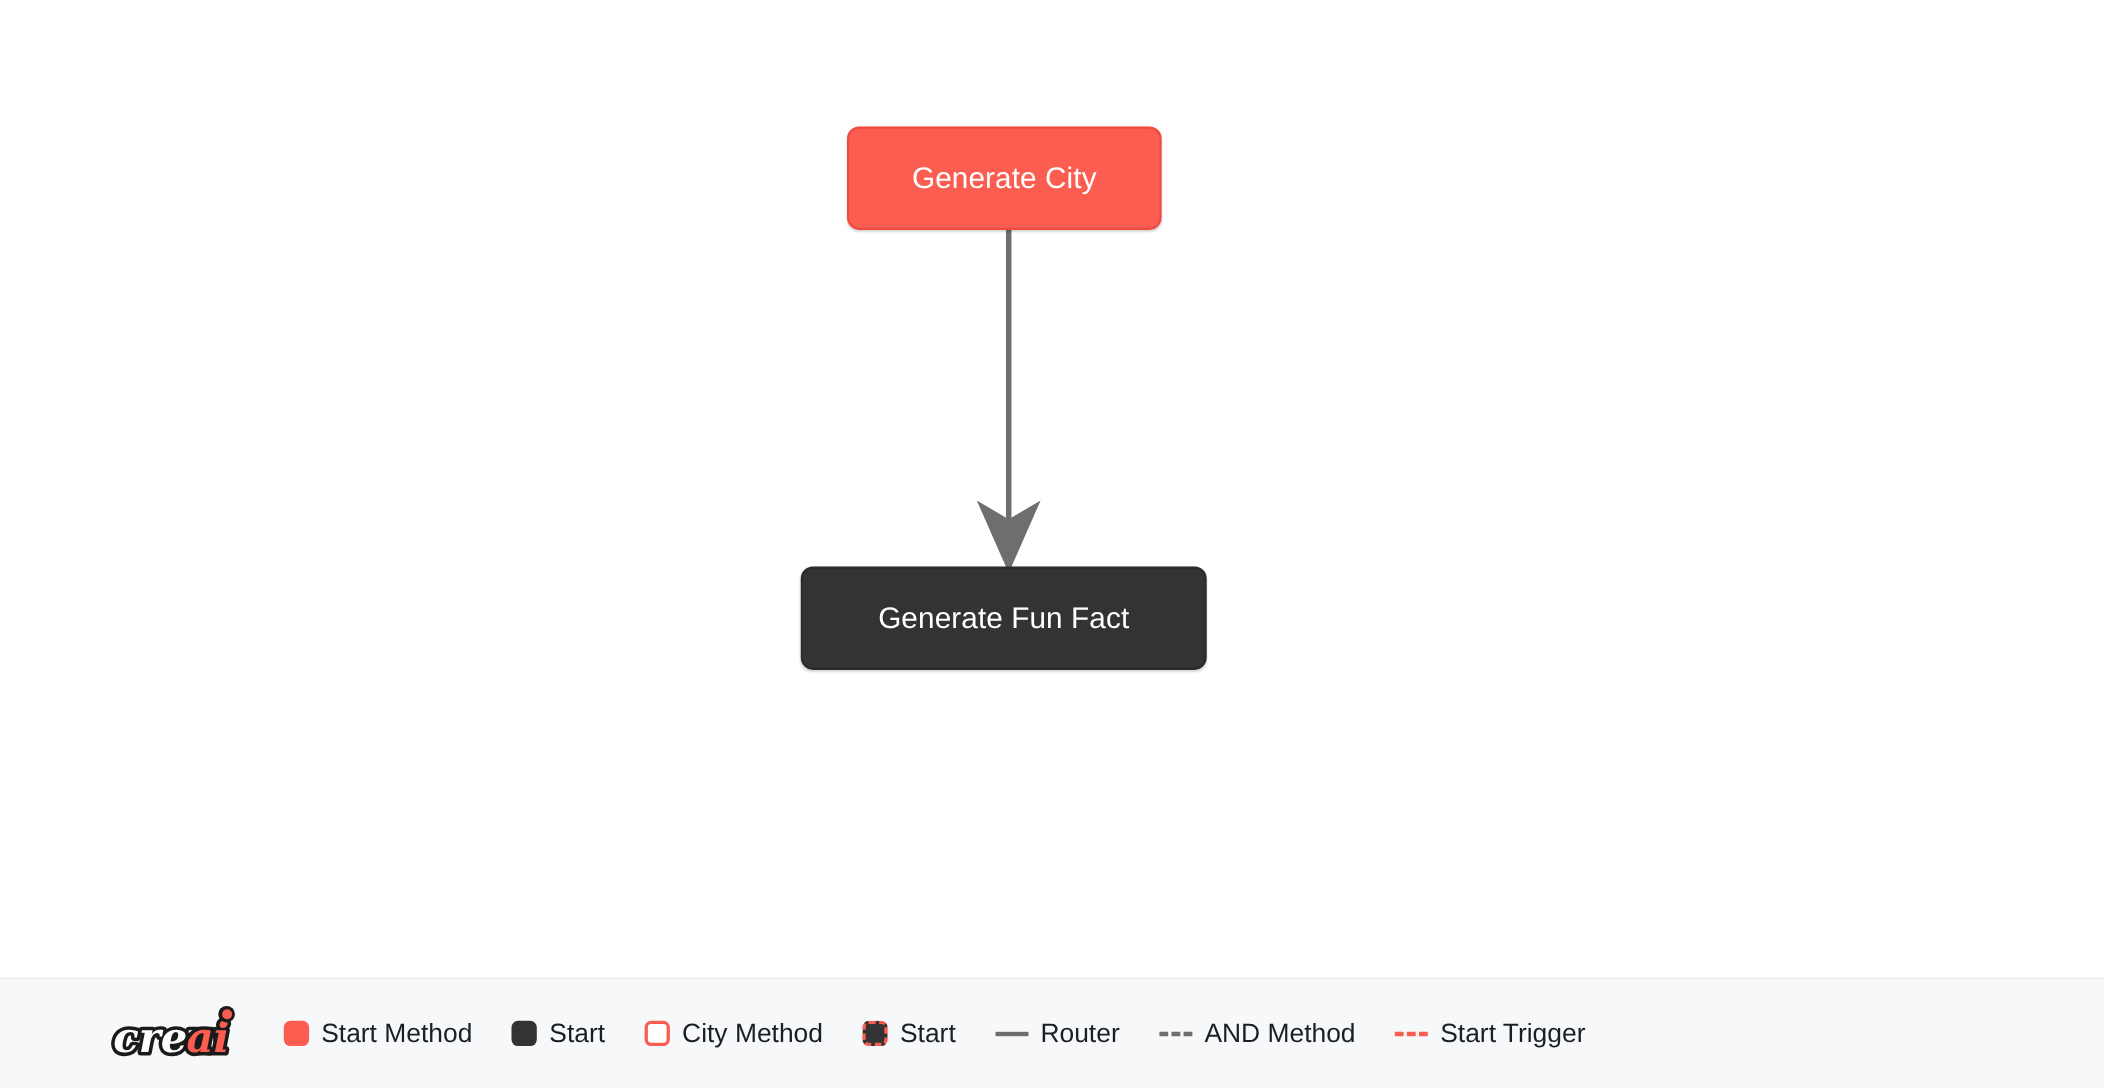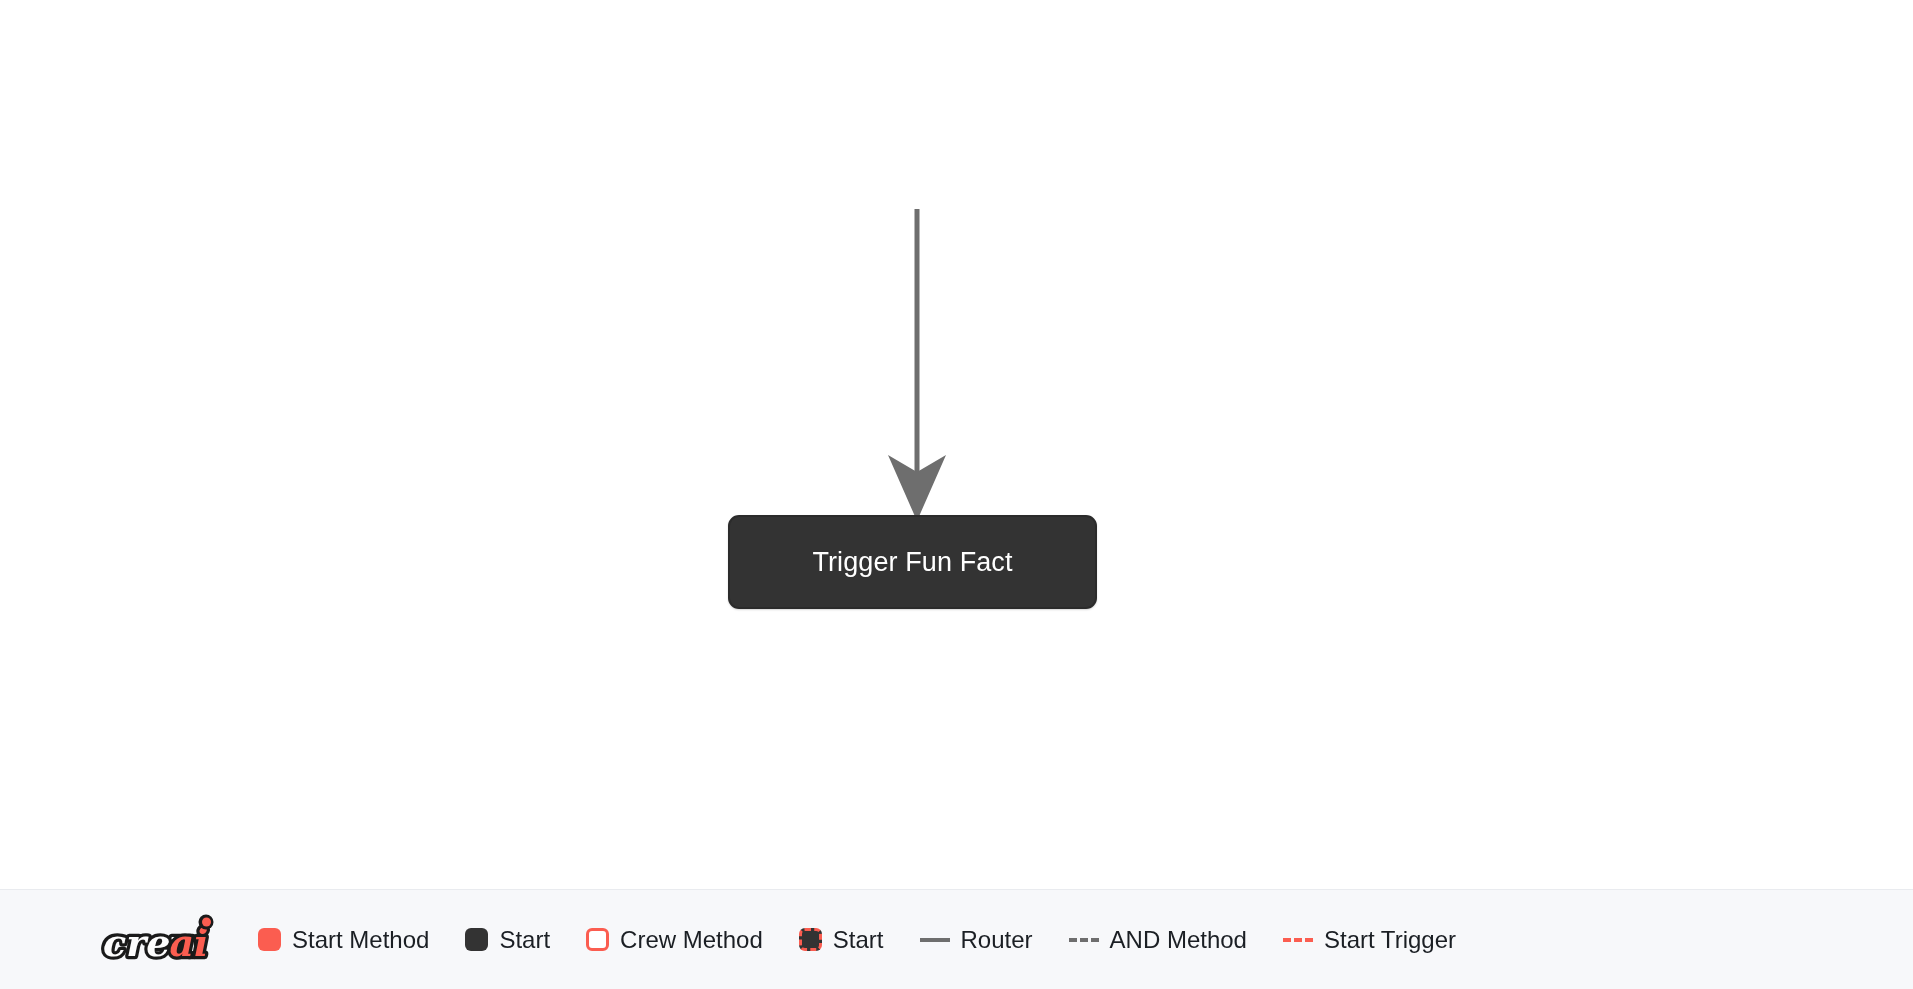--- a/index.html
+++ b/index.html
@@ -134,23 +134,26 @@
 
 <div id="flow-canvas">
 
   <svg id="edge-layer" viewBox="0 0 1913 889">
     <g>
       <line x1="917" y1="209" x2="917" y2="500" stroke="#6e6e6e" stroke-width="5"></line>
       <path d="M 917 521 L 888 455 L 917 472 L 946 455 Z" fill="#6e6e6e"></path>
     </g>
   </svg>
 
+  <div class="flow-node start-node" style="left:770px; top:115px; width:286px; height:94px;">
+    <span>Generate City</span>
+  </div>
 
   <div class="flow-node method-node" style="left:728px; top:515px; width:369px; height:94px;">
-    <span>Trigger Fun Fact</span>
+    <span>Generate Fun Fact</span>
   </div>
 
 </div>
 
 <div id="legend-bar">
 
   <svg class="legend-logo" viewBox="0 0 236 120">
     <g font-family="'DejaVu Serif', serif" font-size="76" font-style="italic" font-weight="bold">
       <text x="6" y="92" fill="none" stroke="#1a1a1a" stroke-width="13" stroke-linejoin="round">crew</text>
       <text x="6" y="92" fill="#fdfdfd">crew</text>
@@ -168,21 +171,21 @@
       <span class="legend-label">Start Method</span>
     </div>
 
     <div class="legend-item">
       <span class="swatch swatch-method"></span>
       <span class="legend-label">Start</span>
     </div>
 
     <div class="legend-item">
       <span class="swatch swatch-crew"></span>
-      <span class="legend-label">Crew Method</span>
+      <span class="legend-label">City Method</span>
     </div>
 
     <div class="legend-item">
       <span class="swatch swatch-router"></span>
       <span class="legend-label">Start</span>
     </div>
 
     <div class="legend-item">
       <span class="line-swatch line-solid-gray"></span>
       <span class="legend-label">Router</span>

